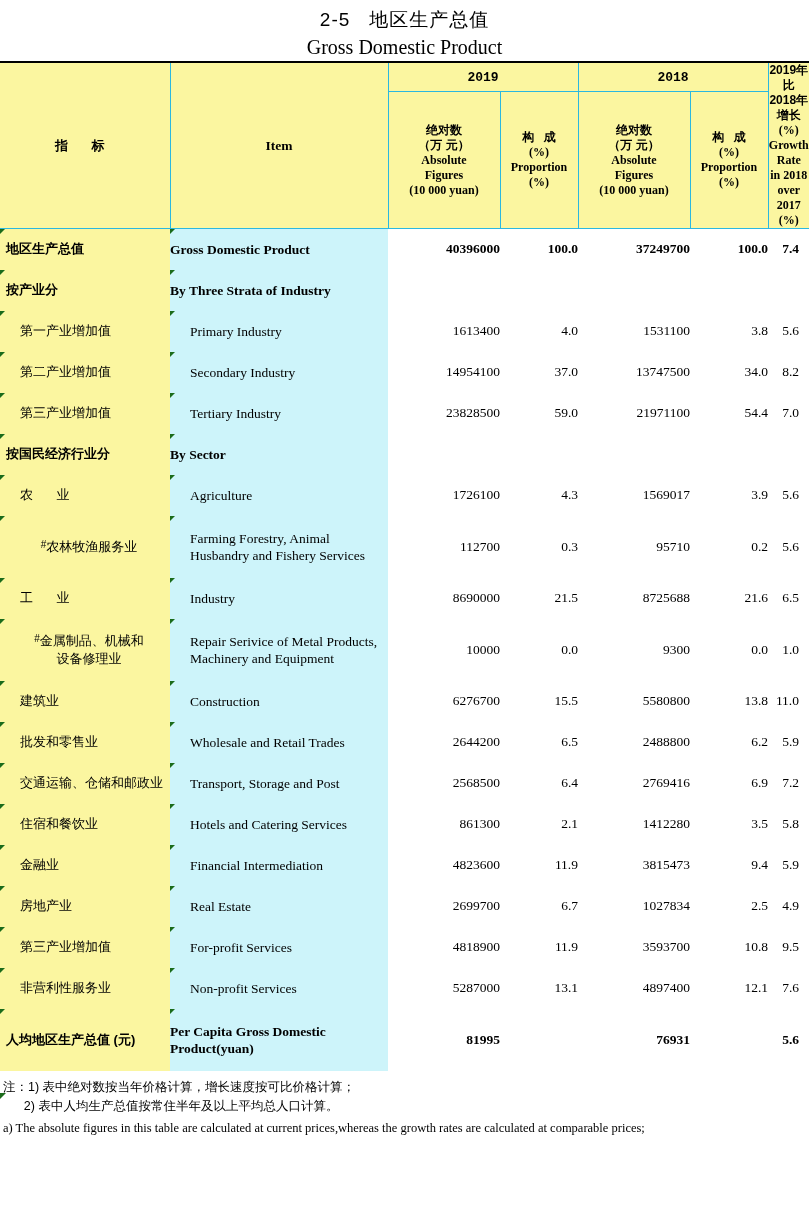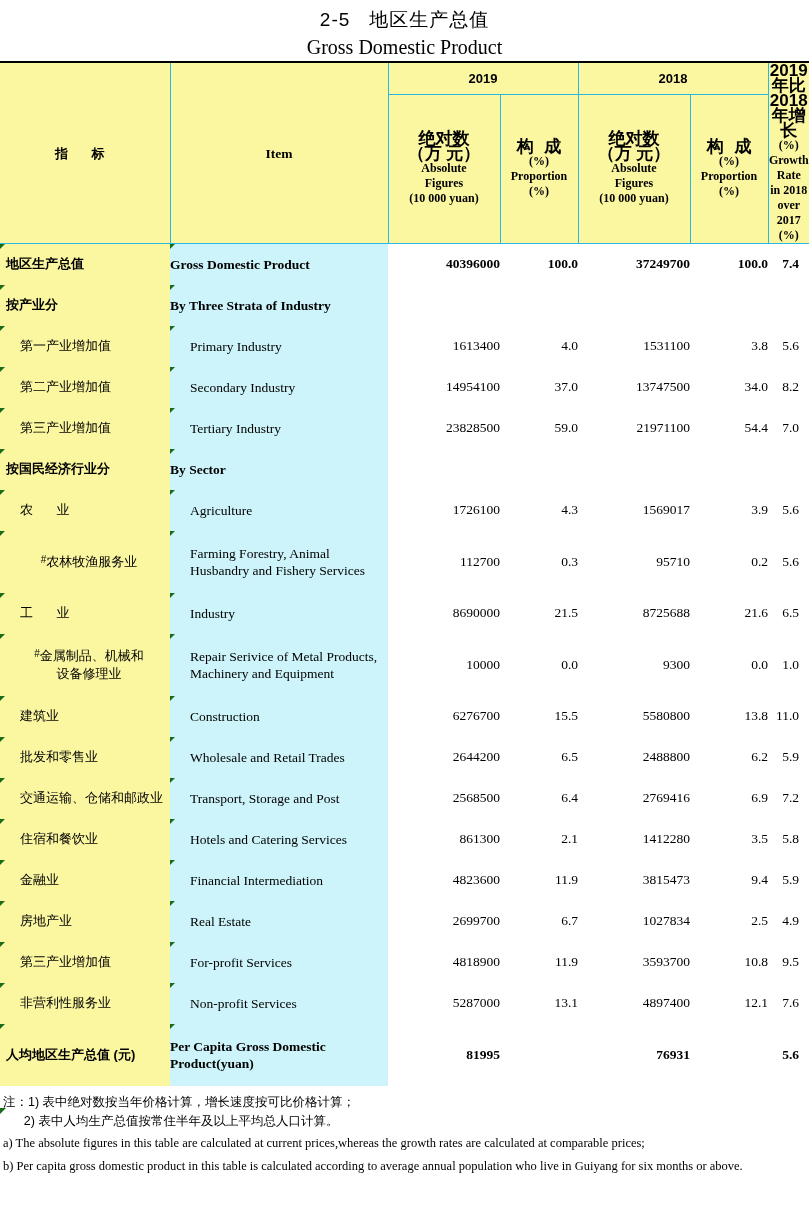--- a/index.html
+++ b/index.html
@@ -87,35 +87,35 @@
     background: #fbf6a0;
     border: 1px solid #2bb8e0;
     text-align: center;
     font-size: 12px;
     line-height: 15px;
   }
   .hdr.left-edge { border-left: none; }
   .hdr.right-edge { border-right: none; }
   .hdr-year {
     font-size: 13px;
-    font-family: Liberation Sans, sans-serif;
+    font-family: Liberation Mono, monospace;
   }
   .hdr-ind {
     font-family: "Liberation Sans", "DejaVu Sans", sans-serif;
     font-size: 13px;
     letter-spacing: 10px;
     padding-left: 10px;
   }
   .hdr-item {
     font-family: "Liberation Serif", "DejaVu Serif", serif;
     font-size: 13.5px;
   }
   .hdr-cn-line {
     font-family: "Liberation Sans", "DejaVu Sans", sans-serif;
-    font-size: 17px;
+    font-size: 12px;
     display: block;
     letter-spacing: 0px;
   }
   .hdr-cn-line.spaced { letter-spacing: 3px; padding-left: 3px; }
   .hdr-en-line {
     font-family: "Liberation Serif", "DejaVu Serif", serif;
     font-size: 12px;
     display: block;
   }
 
@@ -421,14 +421,13 @@
         <td class="num gr lv-bold">5.6</td>
       </tr>
     </tbody>
 </table>
 
 <div class="notes">
   <div class="note-tri"></div>
   <div class="note-cn">注：1) 表中绝对数按当年价格计算，增长速度按可比价格计算；</div>
   <div class="note-cn">      2) 表中人均生产总值按常住半年及以上平均总人口计算。</div>
   <div class="note-en">a) The absolute figures in this table are calculated at current prices,whereas the growth rates are calculated at comparable prices;</div>
-  <div class="note-en">b) Per capita gross domestic product in this table is calculated according to average annual population who live in Guiyang for six months or above.</div>
 </div>
 
 </body></html>

